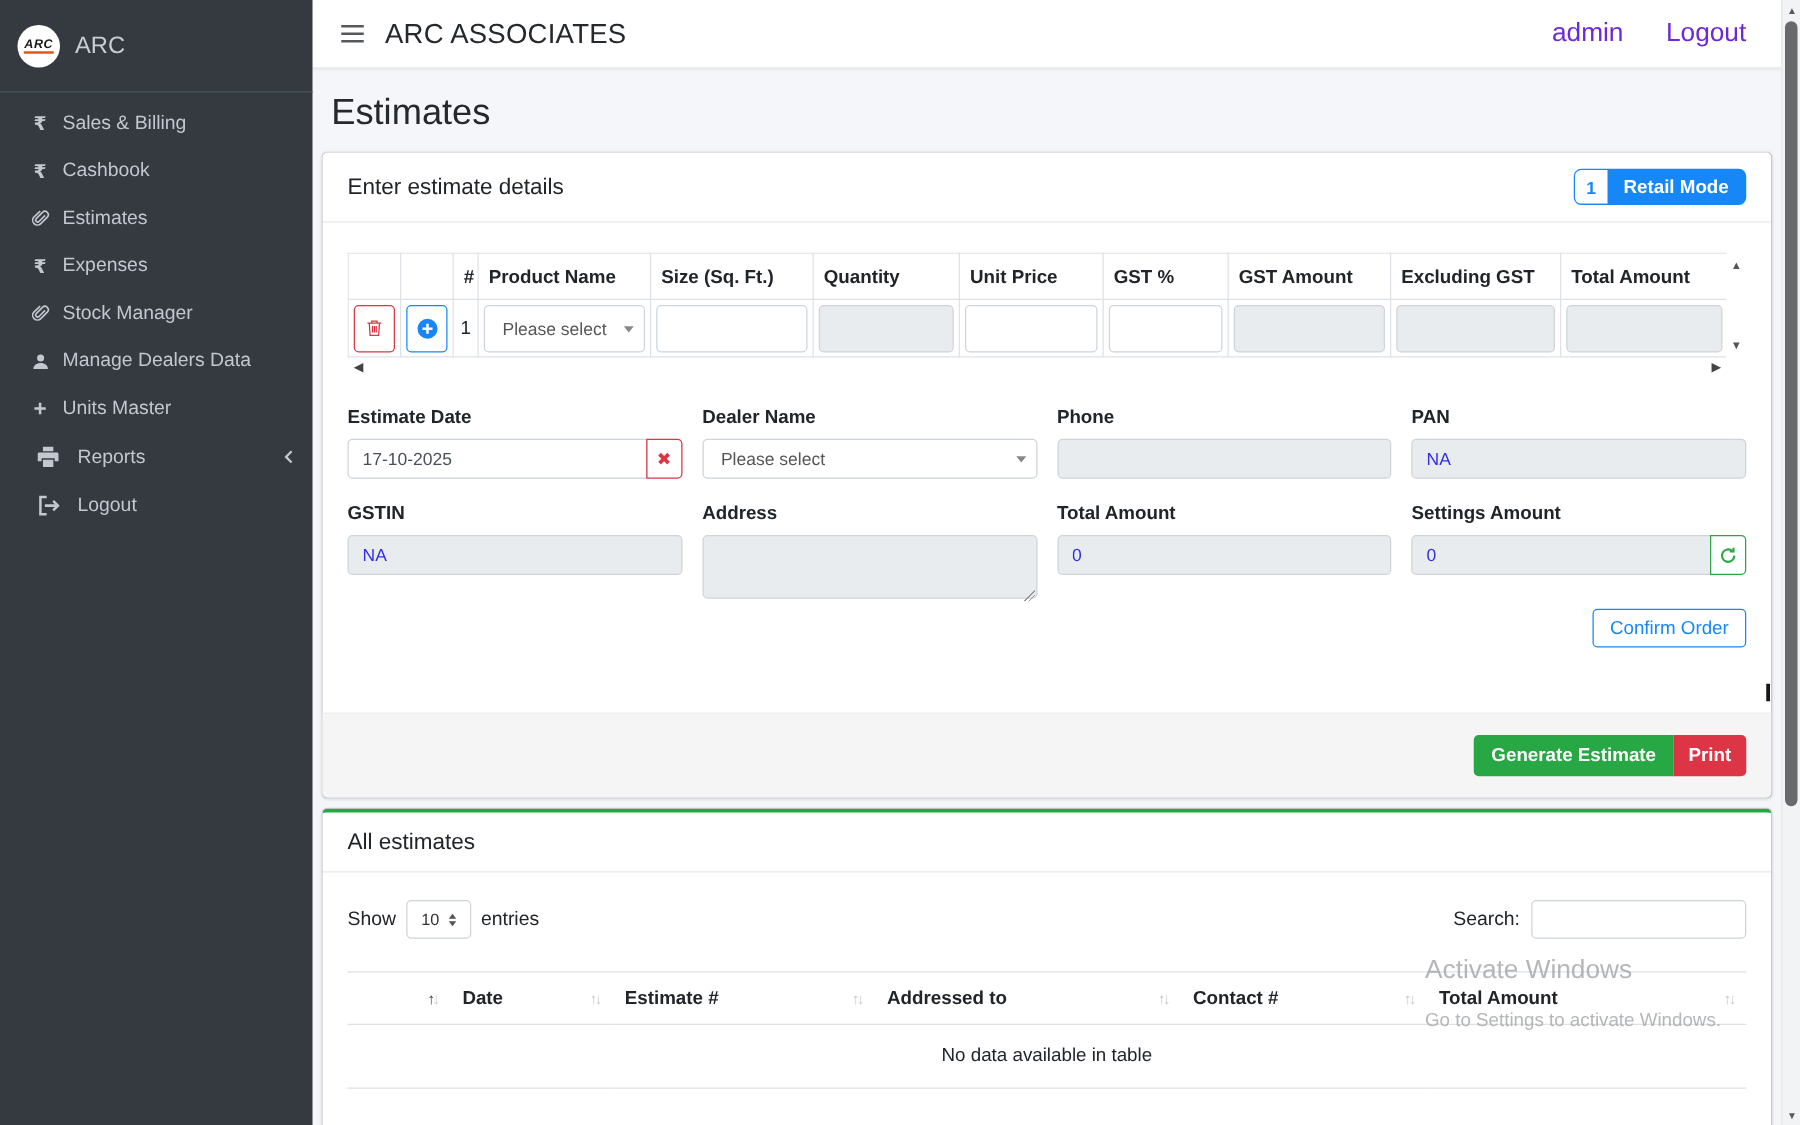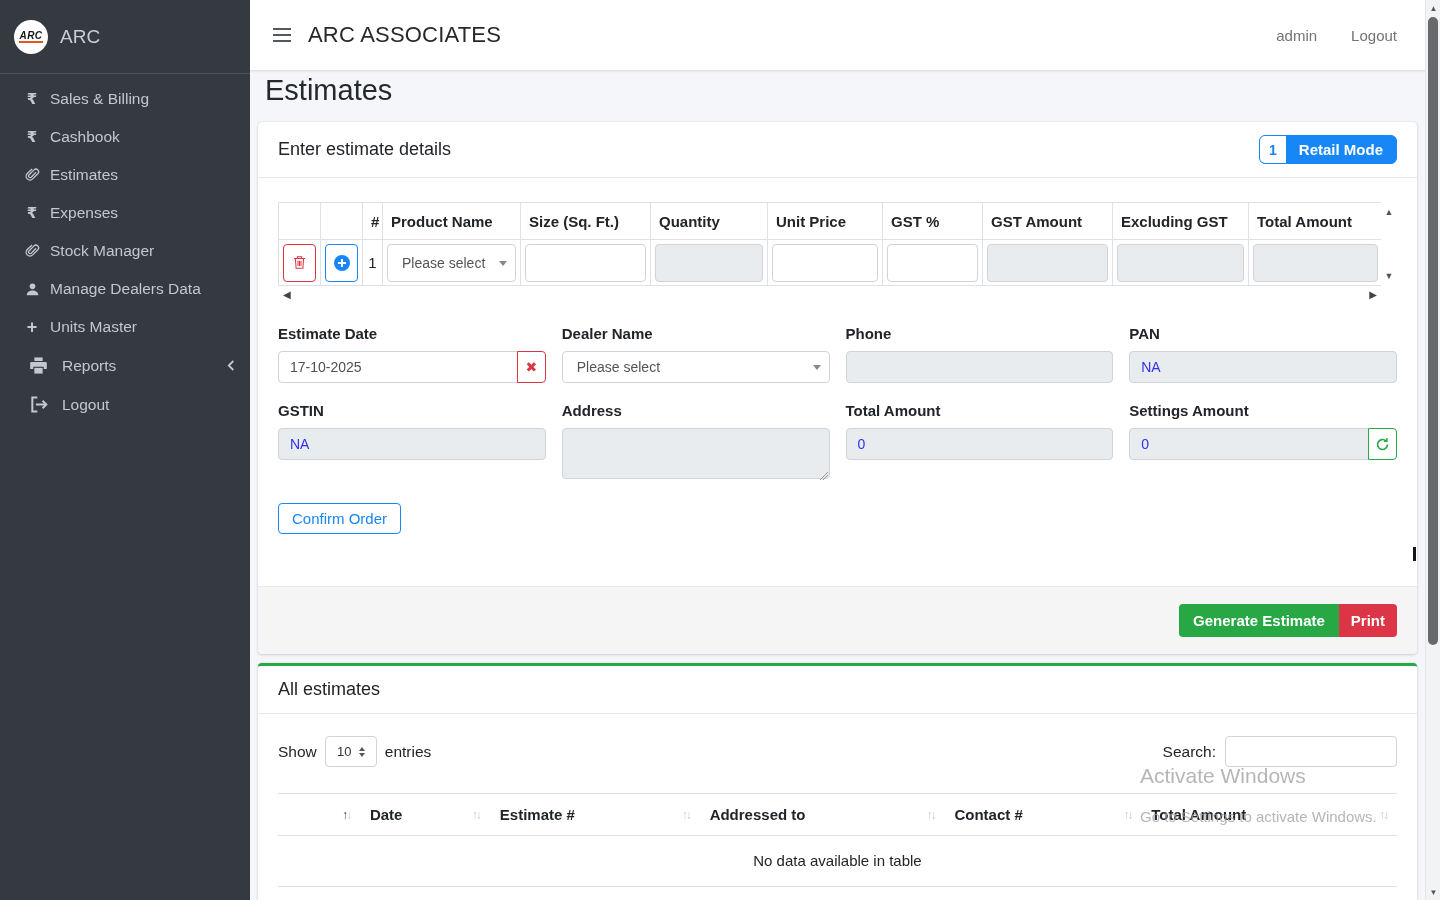--- a/index.html
+++ b/index.html
@@ -17,26 +17,26 @@
   .brand-text { color:#c9cdd3; font-size:19px; }
   .side-nav { list-style:none; margin:6px 0 0 0; padding:0; }
   .side-item { display:flex; align-items:center; color:#c2c7d0; font-size:15.5px; padding:10px 14px 10px 22px; cursor:pointer; }
   .side-item .s-icon { width:20px; margin-right:8px; display:flex; justify-content:center; align-items:center; flex:none; }
   .side-item.big { padding-left:26px; }
   .side-item.big .s-icon { width:24px; margin-right:12px; }
   .rupee-glyph { font-size:15px; color:#c2c7d0; font-weight:bold; }
   .plus-glyph { font-size:18px; color:#c2c7d0; font-weight:bold; line-height:14px; }
   .chev { margin-left:auto; display:flex; align-items:center; }
   
-  .topbar { position:absolute; left:250px; top:0; width:1175px; height:71px; background:#fff; border-bottom:1px solid #dee2e6; display:flex; align-items:center; z-index:5; box-shadow:0 1px 2px rgba(0,0,0,.06); }
+  .topbar { position:absolute; left:250px; top:0; width:1175px; height:55px; background:#fff; border-bottom:1px solid #dee2e6; display:flex; align-items:center; z-index:5; box-shadow:0 1px 2px rgba(0,0,0,.06); }
   .hamburger { margin-left:23px; width:18px; height:14px; display:flex; flex-direction:column; justify-content:space-between; cursor:pointer; }
   .hamburger span { display:block; height:2px; background:#55595e; }
   .topbar-title { margin-left:17px; font-size:22px; color:#26292c; letter-spacing:.2px; }
   .top-links { margin-left:auto; display:flex; align-items:center; gap:34px; padding-right:28px; }
-  .top-link { color:#737373; font-size:15px; cursor:pointer; }
+  .top-link { color:#6d28d9; font-size:21px; cursor:pointer; }
   
   .content { position:absolute; left:250px; top:57px; width:1175px; height:843px; overflow:hidden; padding:17px 8px 0 8px; }
   .page-title { font-size:29px; font-weight:400; color:#26292c; margin:0 0 15px 7px; }
   .card { background:#fff; border-radius:4px; box-shadow:0 0 1px rgba(0,0,0,.2),0 1px 3px rgba(0,0,0,.15); margin-bottom:9px; }
   .card-header { padding:13px 20px; border-bottom:1px solid rgba(0,0,0,.09); display:flex; align-items:center; justify-content:space-between; }
   .card-title { font-size:18px; color:#212529; }
   .card-body { padding:24px 20px 0 20px; }
   
   .retail-btn { display:flex; align-items:stretch; border:1px solid #1787f8; background:#1787f8; border-radius:6px; overflow:hidden; cursor:pointer; }
   .retail-count { background:#fff; color:#1787f8; font-weight:bold; font-size:14px; padding:5px 9px; display:flex; align-items:center; }
@@ -66,21 +66,21 @@
   .igroup { display:flex; }
   .igroup .ctrl { flex:1; border-top-right-radius:0; border-bottom-right-radius:0; }
   .sq-btn { width:29px; height:32px; background:#fff; display:flex; align-items:center; justify-content:center; cursor:pointer; margin-left:-1px; }
   .x-btn { border:1px solid #dc3545; border-radius:0 4px 4px 0; color:#dc3545; font-weight:bold; font-size:14px; }
   .refresh-btn { border:1px solid #28a745; border-radius:0 4px 4px 0; }
   .sel2 { height:32px; }
   textarea.ctrl { height:51px; padding-top:6px; resize:none; }
   .addr-wrap { position:relative; }
   .addr-grip { position:absolute; right:2px; bottom:3px; width:9px; height:9px; background:
     linear-gradient(135deg, transparent 50%, #999 50%, #999 56%, transparent 56%, transparent 70%, #999 70%, #999 76%, transparent 76%); }
-  .confirm-row { display:flex; margin-top:20px; padding-bottom:52px; }
+  .confirm-row { display:flex; justify-content:flex-end; margin-top:3px; padding-bottom:52px; }
   .btn-outline-primary { border:1px solid #1787f8; color:#1787f8; background:#fff; border-radius:4px; padding:6px 13px; font-size:15px; cursor:pointer; font-family:inherit; }
   .card-footer { background:#f5f5f5; border-top:1px solid #e8e8e8; padding:17px 20px; display:flex; justify-content:flex-end; border-radius:0 0 4px 4px; }
   .btn-gen { background:#28a745; color:#fff; border:none; font-weight:bold; font-size:15px; padding:8px 14px; border-radius:4px 0 0 4px; cursor:pointer; font-family:inherit; }
   .btn-print { background:#dc3545; color:#fff; border:none; font-weight:bold; font-size:15px; padding:8px 12px; border-radius:0 4px 4px 0; cursor:pointer; font-family:inherit; }
   
   .card-green { border-top:3px solid #28a745; min-height:420px; }
   .dt-controls { display:flex; justify-content:space-between; align-items:center; margin:2px 0 26px 0; }
   .len-wrap { display:flex; align-items:center; gap:8px; font-size:15.5px; color:#212529; }
   .len-select { width:52px; height:31px; border:1px solid #ced4da; border-radius:4px; display:flex; align-items:center; justify-content:center; gap:7px; font-size:13px; color:#333; cursor:pointer; background:#fff; }
   .updown { display:flex; flex-direction:column; gap:2px; }

